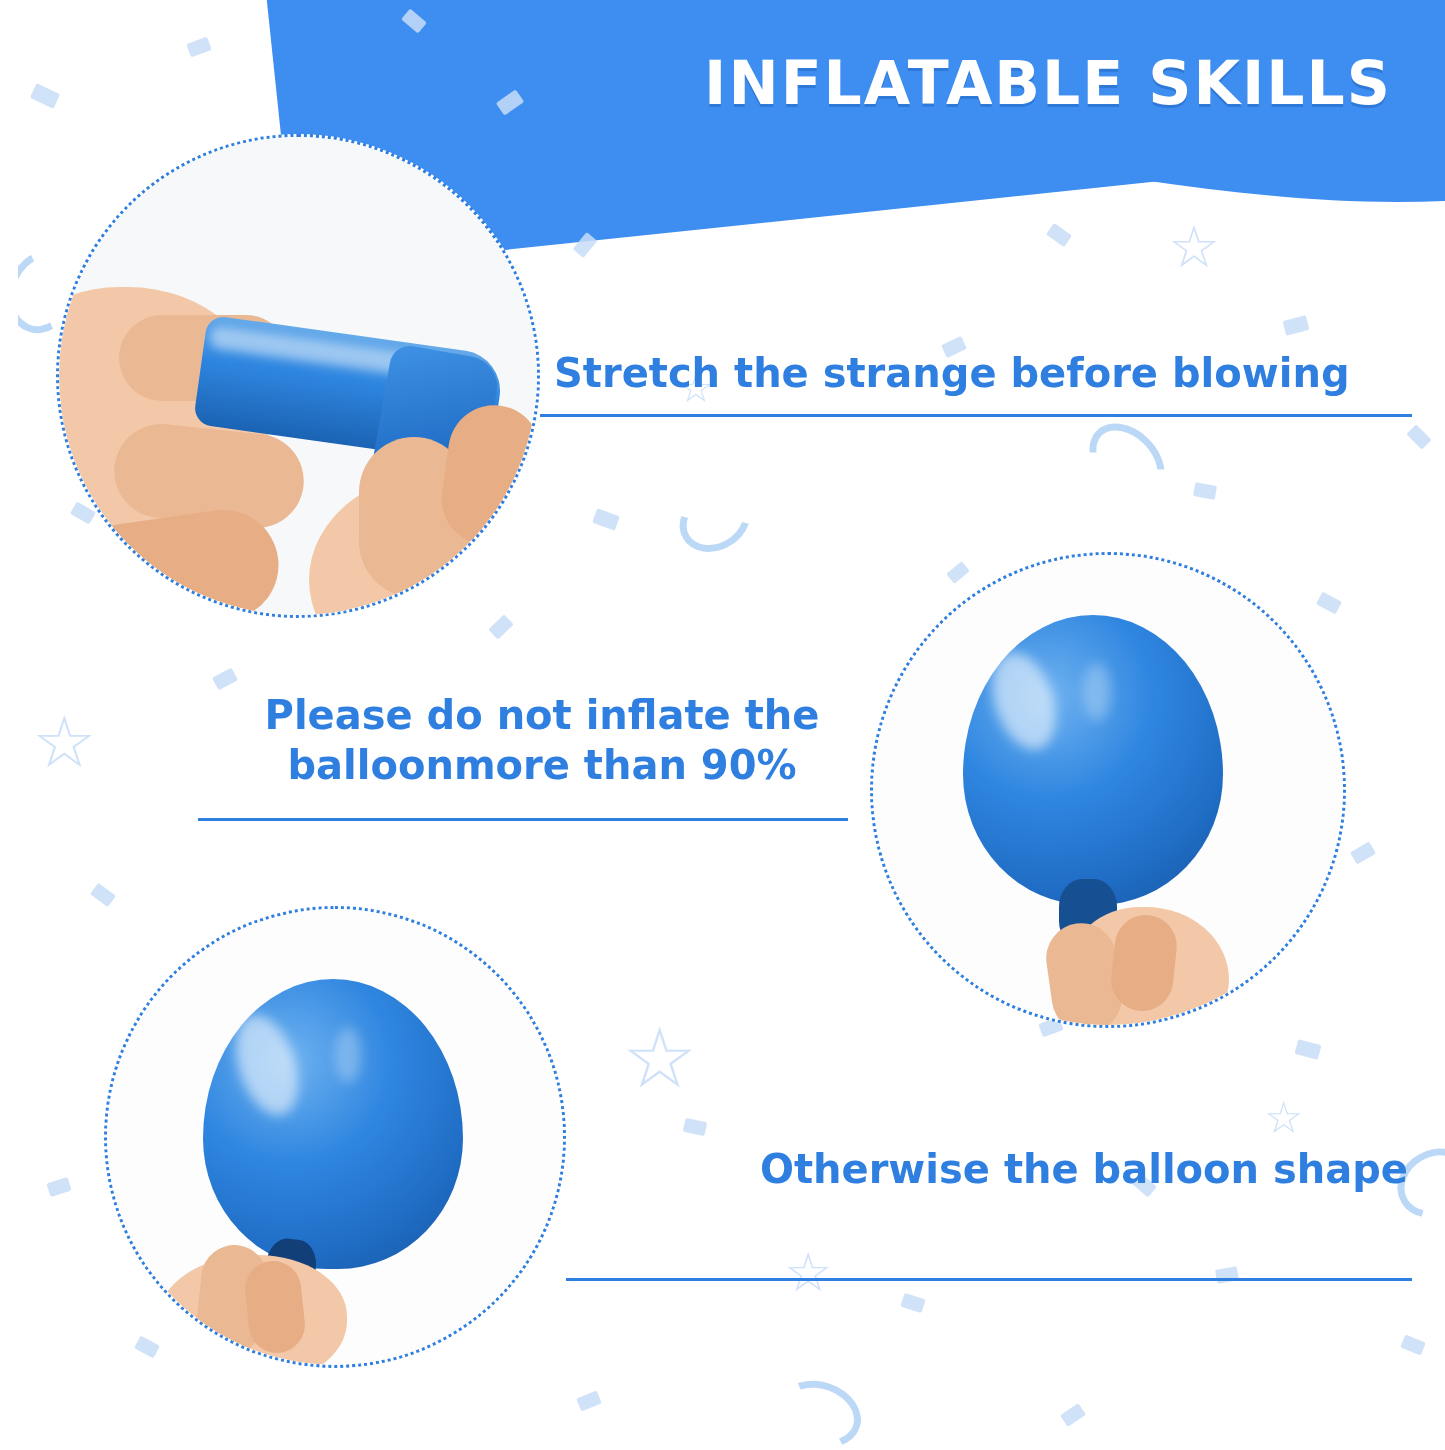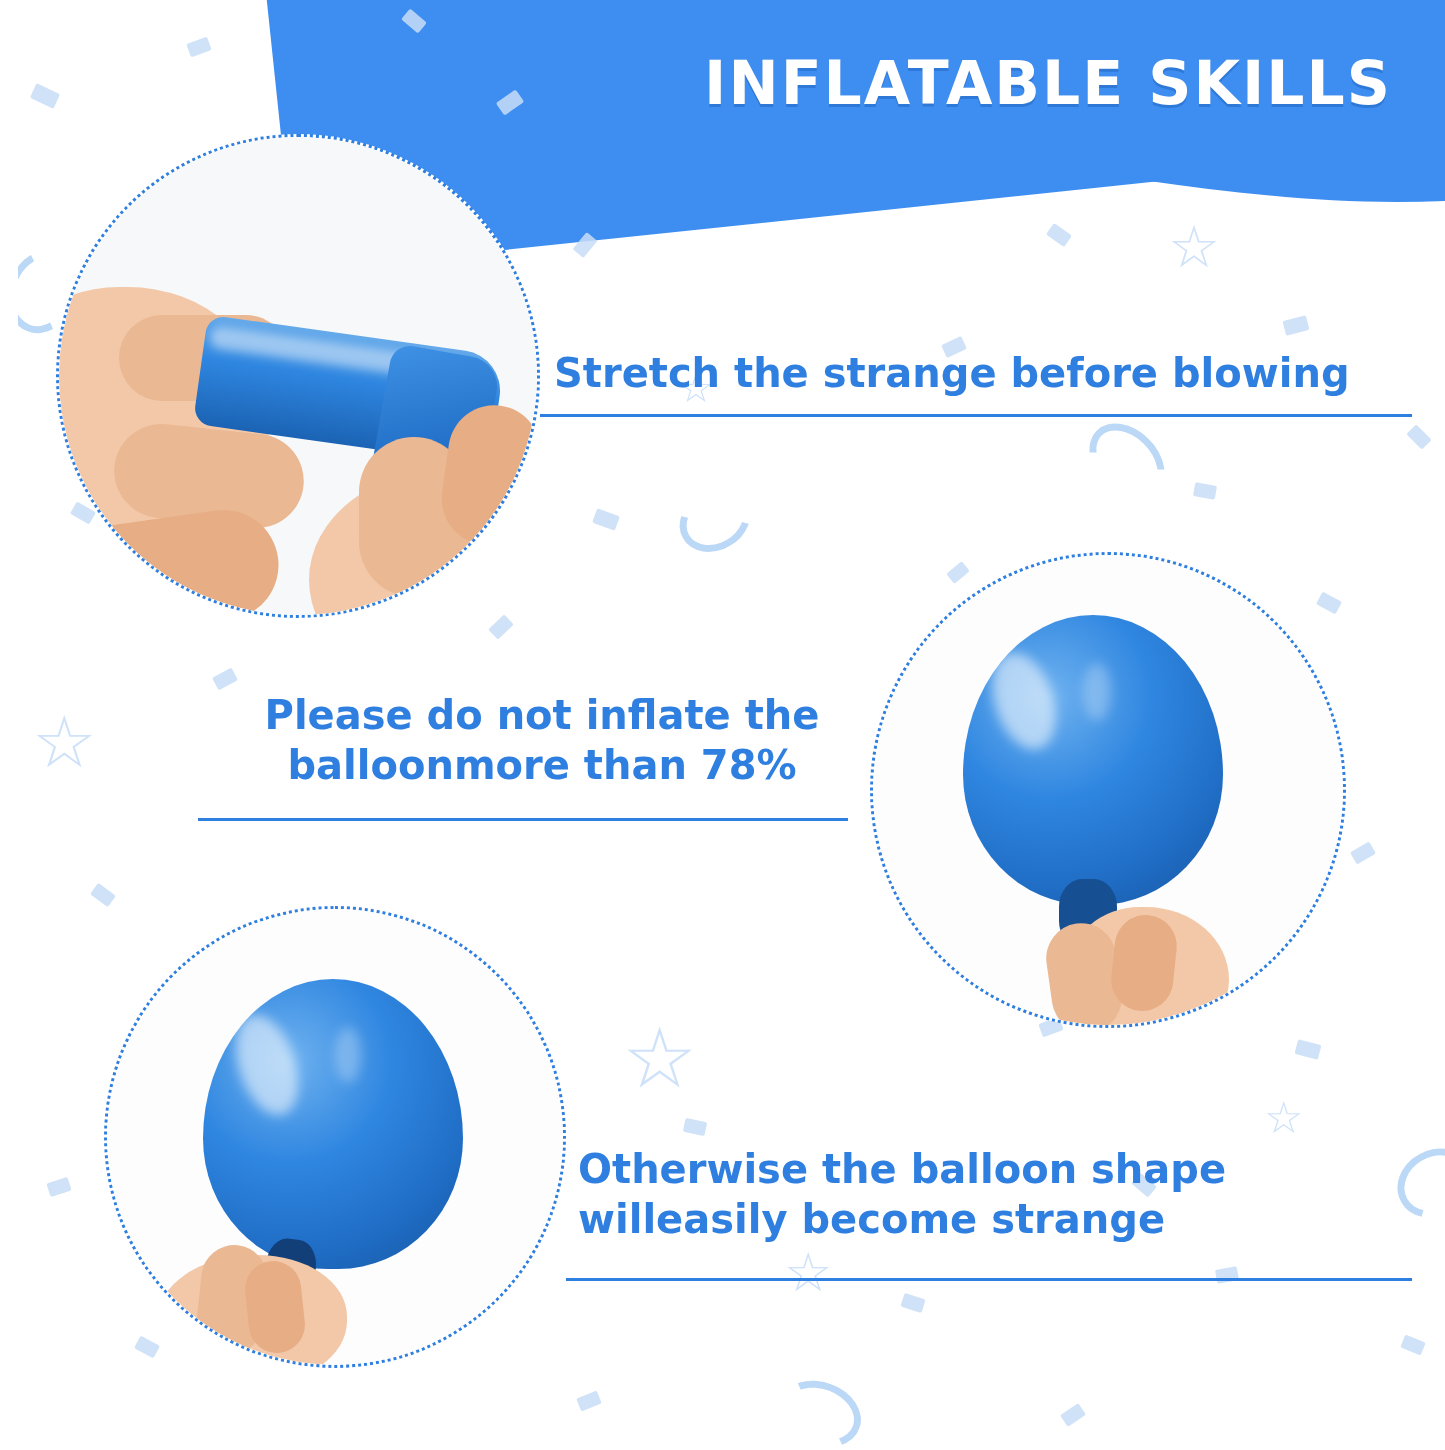--- a/index.html
+++ b/index.html
@@ -202,21 +202,21 @@
       <div class="skin skin2" style="left:300px;top:300px;width:110px;height:160px;border-radius:55px"></div>
       <div class="skin skin3" style="left:386px;top:268px;width:92px;height:140px;border-radius:46px;transform:rotate(8deg)"></div>
     </div>
   </div>
 
   <div class="tip-text" style="left:536px;top:348px;width:856px;font-size:40px;text-align:left">Stretch the strange before blowing</div>
   <div class="tip-rule" style="left:522px;top:414px;width:872px"></div>
 
   <div class="tip-text" style="left:184px;top:690px;width:680px;font-size:40px;text-align:center">
     <div>Please do not inflate the</div>
-    <div>balloonmore than 78%</div>
+    <div>balloonmore than 90%</div>
   </div>
   <div class="tip-rule" style="left:180px;top:818px;width:650px"></div>
 
   <div class="photo-circle" style="left:852px;top:552px;width:470px;height:470px">
     <div class="photo-inner">
       <div style="position:absolute;inset:0;background:#fdfdfe"></div>
       <div class="balloon-body" style="left:90px;top:60px;width:260px;height:290px"></div>
       <div class="balloon-gloss" style="left:122px;top:96px;width:58px;height:100px;transform:rotate(-18deg)"></div>
       <div class="balloon-gloss" style="left:210px;top:108px;width:28px;height:58px;opacity:.5"></div>
       <div class="balloon-neck" style="left:186px;top:324px;width:58px;height:70px;background:#164f92"></div>
@@ -232,19 +232,18 @@
       <div class="balloon-body" style="left:96px;top:70px;width:260px;height:290px"></div>
       <div class="balloon-gloss" style="left:132px;top:104px;width:56px;height:104px;transform:rotate(-18deg)"></div>
       <div class="balloon-gloss" style="left:228px;top:118px;width:26px;height:56px;opacity:.5"></div>
       <div class="balloon-neck" style="left:158px;top:330px;width:50px;height:66px;background:#123f77;transform:rotate(8deg)"></div>
       <div class="skin" style="left:50px;top:346px;width:190px;height:130px;border-radius:52% 48% 50% 50%"></div>
       <div class="skin skin2" style="left:92px;top:336px;width:66px;height:110px;border-radius:36px;transform:rotate(6deg)"></div>
       <div class="skin skin3" style="left:140px;top:352px;width:56px;height:92px;border-radius:30px;transform:rotate(-6deg)"></div>
     </div>
   </div>
 
-  <div class="tip-text" style="left:560px;top:1144px;width:830px;font-size:40px;text-align:left">
+  <div class="tip-text" style="left:560px;top:1144px;width:830px;font-size:40px;text-align:right">
     <div>Otherwise the balloon shape</div>
-    <div>willeasily become strange</div>
   </div>
   <div class="tip-rule" style="left:548px;top:1278px;width:846px"></div>
 
 </div>
 
 </body></html>

